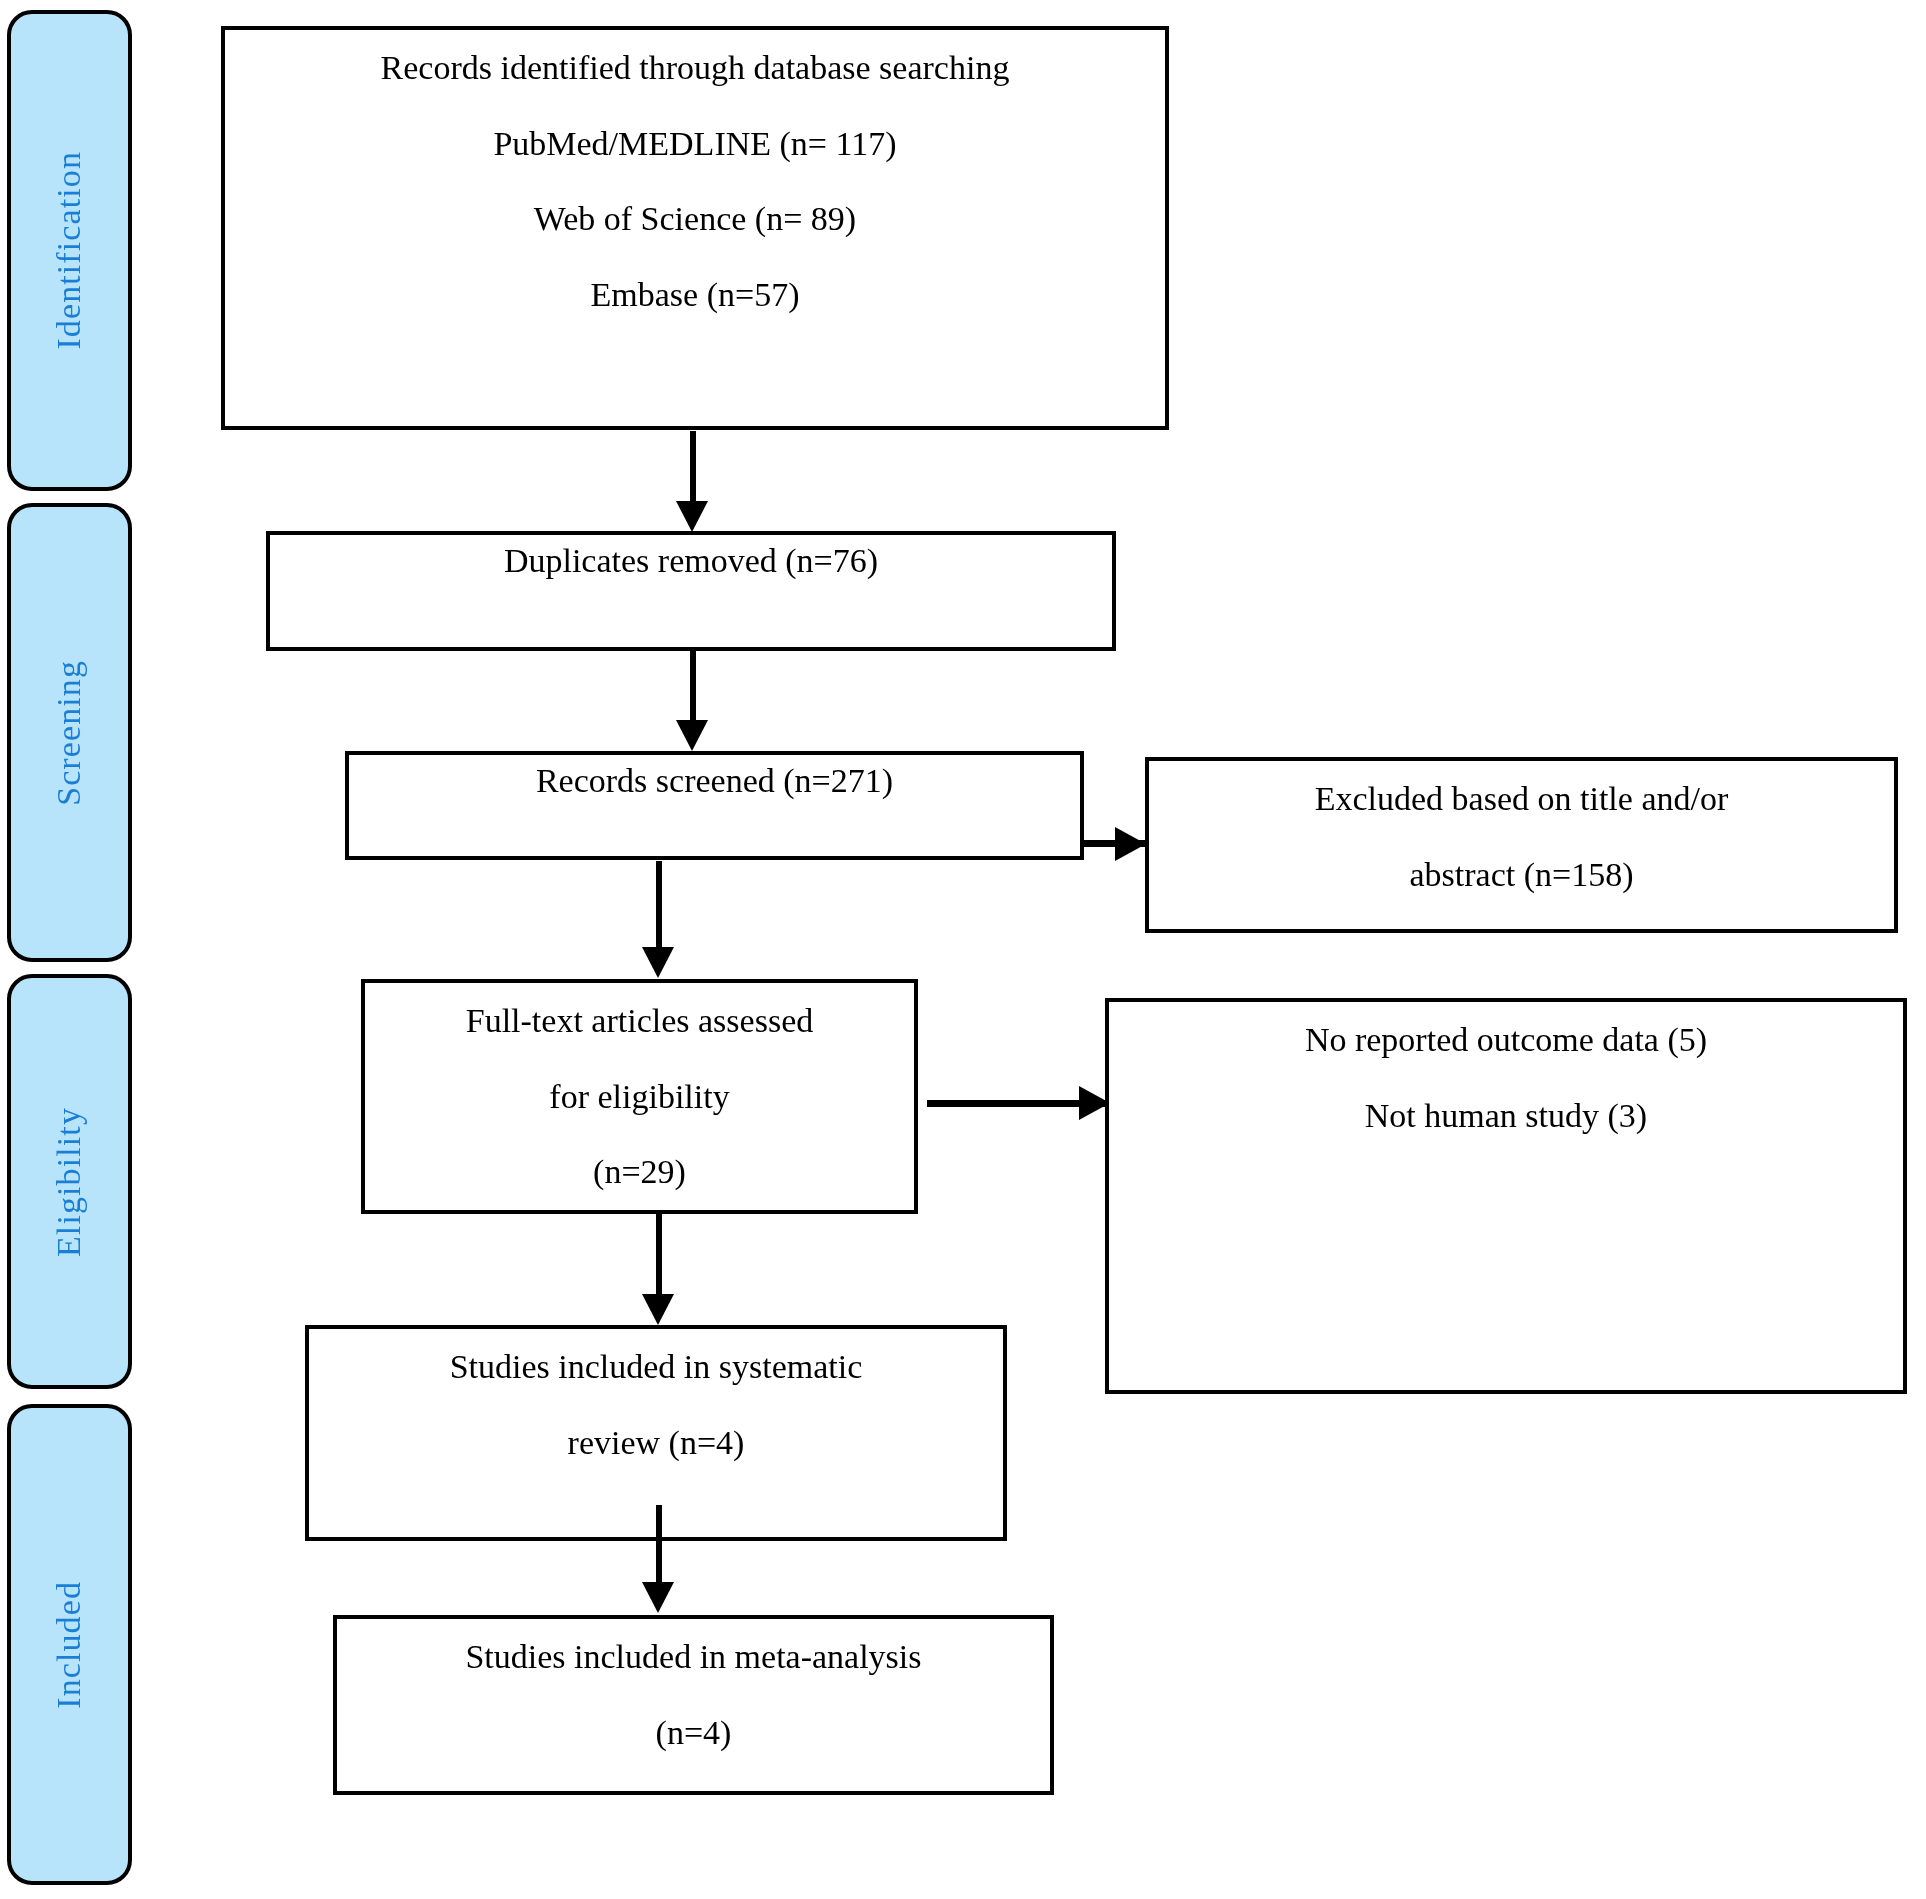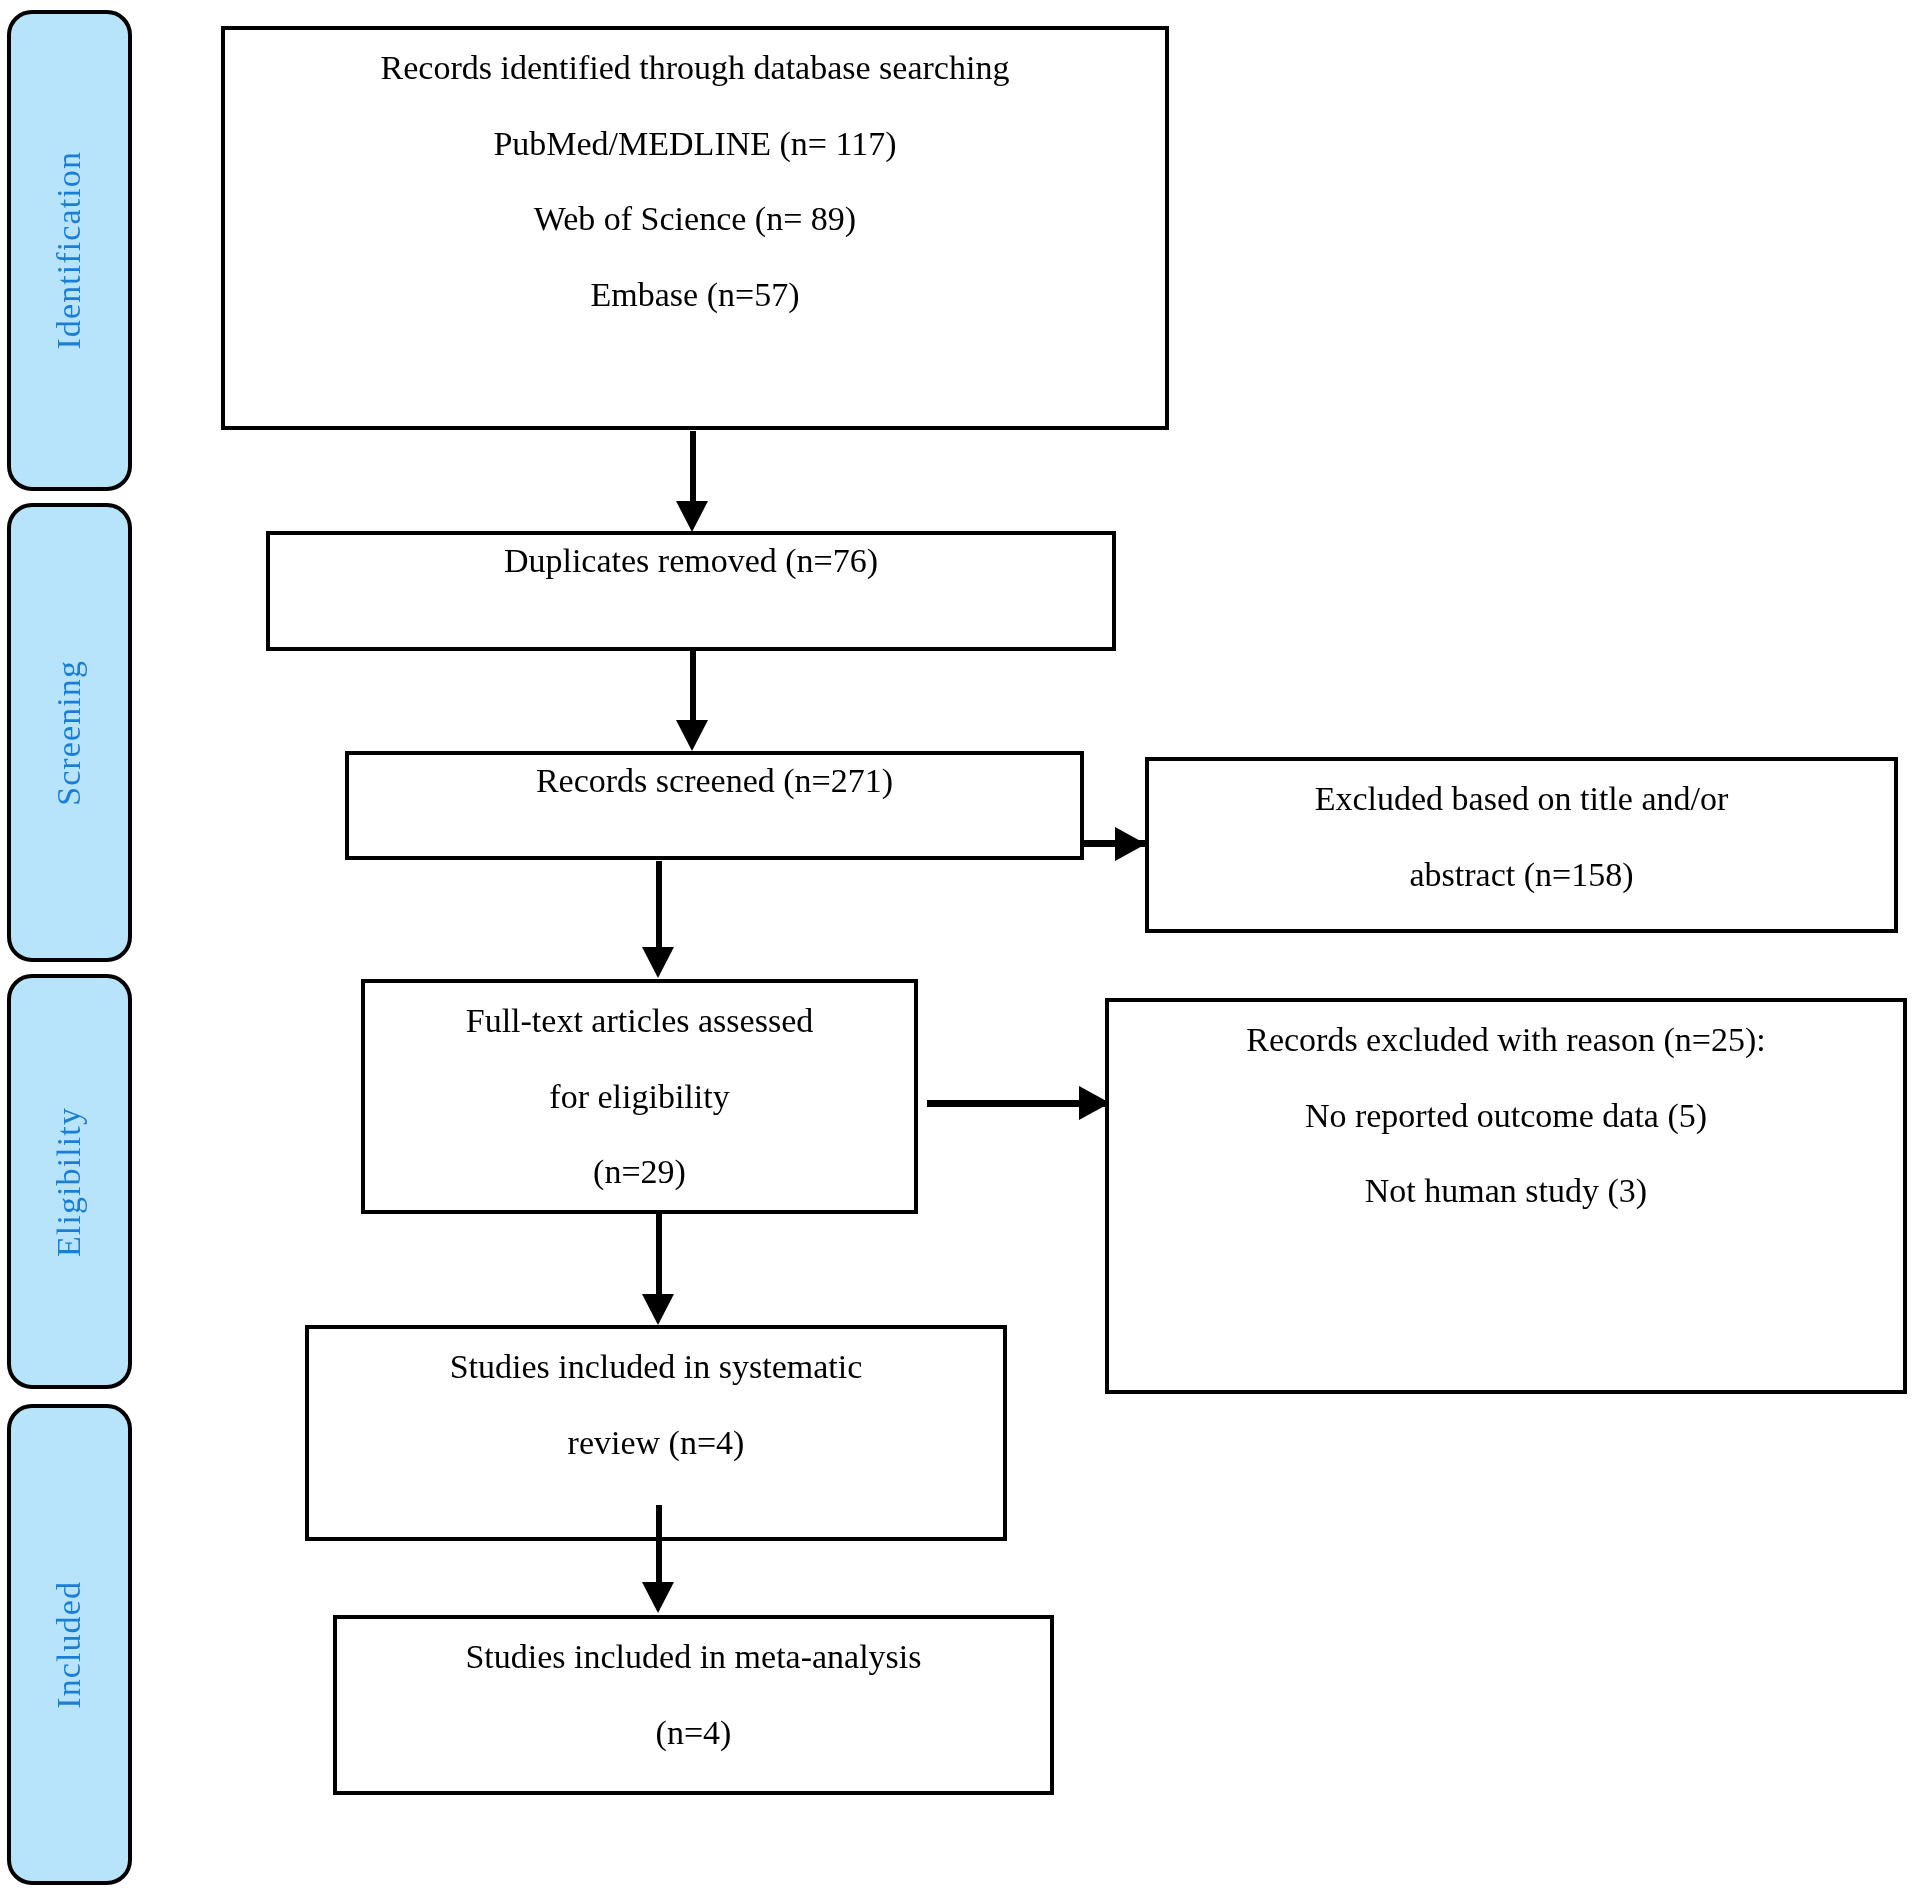--- a/index.html
+++ b/index.html
@@ -134,21 +134,20 @@
   <div class="flow-box spaced" style="left:361px;top:979px;width:557px;height:235px;font-family:Liberation Serif, serif;">
     <span class="line">Full-text articles assessed</span>
     <span class="line">for eligibility</span>
     <span class="line">(n=29)</span>
   </div>
 
   <div class="conn-h" style="left:927px;top:1100px;width:180px;"></div>
   <div class="arrowhead-right" style="left:1079px;top:1086px;"></div>
 
   <div class="flow-box spaced" style="left:1105px;top:998px;width:802px;height:396px;">
-    <span class="line">Records excluded with reason (n=25):</span>
     <span class="line">No reported outcome data (5)</span>
     <span class="line">Not human study (3)</span>
   </div>
 
   <div class="conn-v" style="left:656px;top:1214px;height:82px;"></div>
   <div class="arrowhead-down" style="left:642px;top:1294px;"></div>
 
   <div class="flow-box spaced" style="left:305px;top:1325px;width:702px;height:216px;">
     <span class="line">Studies included in systematic</span>
     <span class="line">review (n=4)</span>

